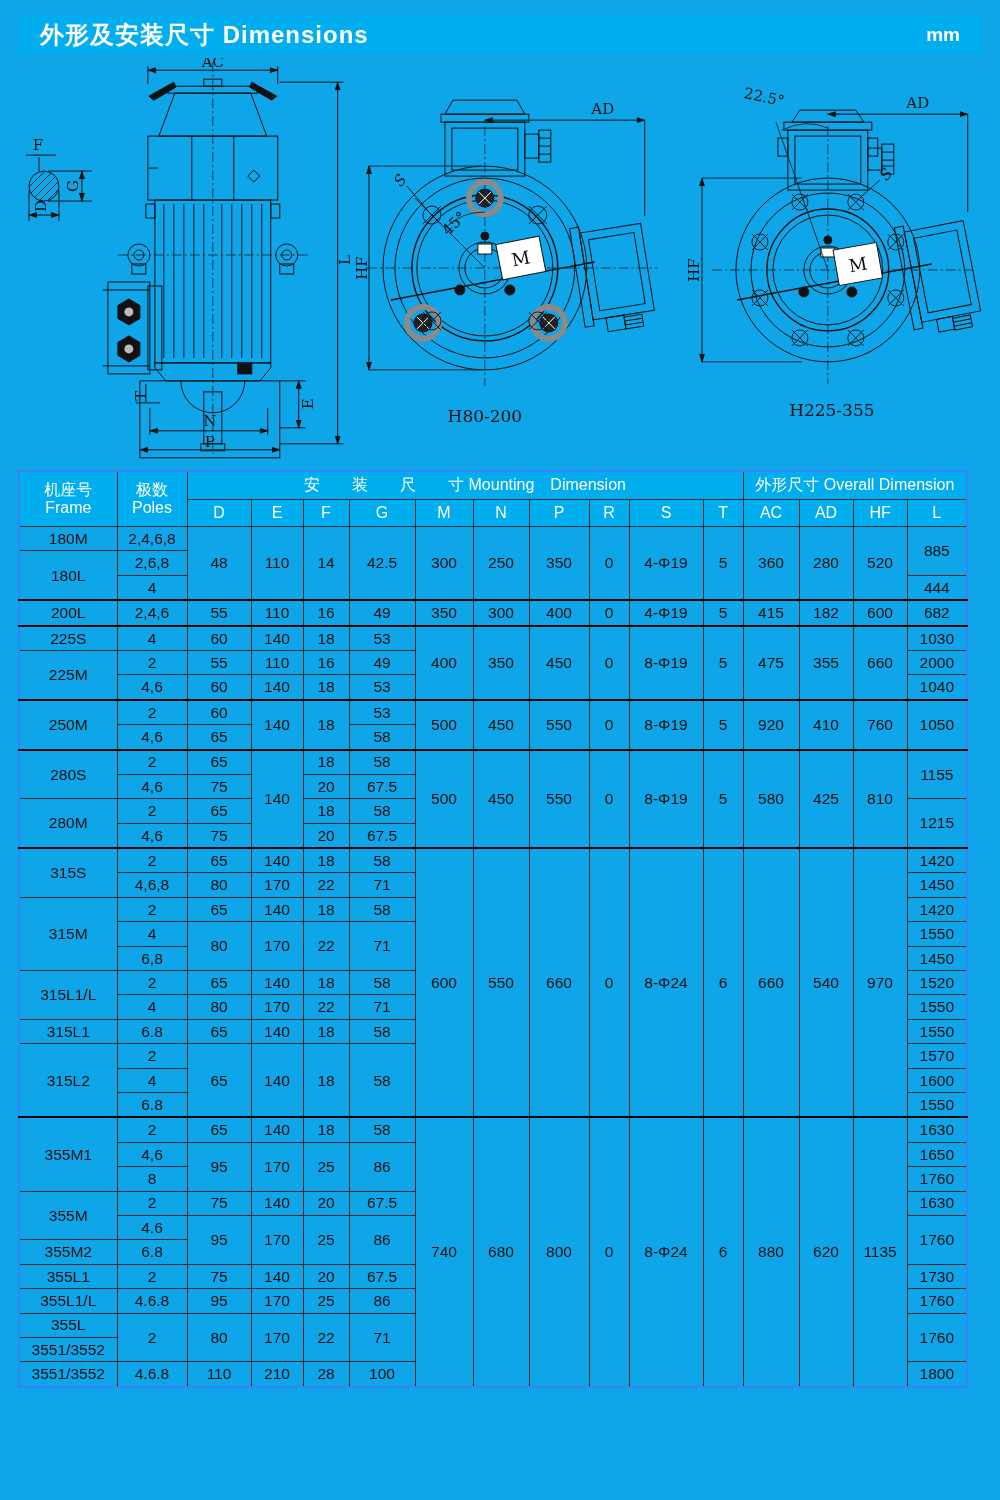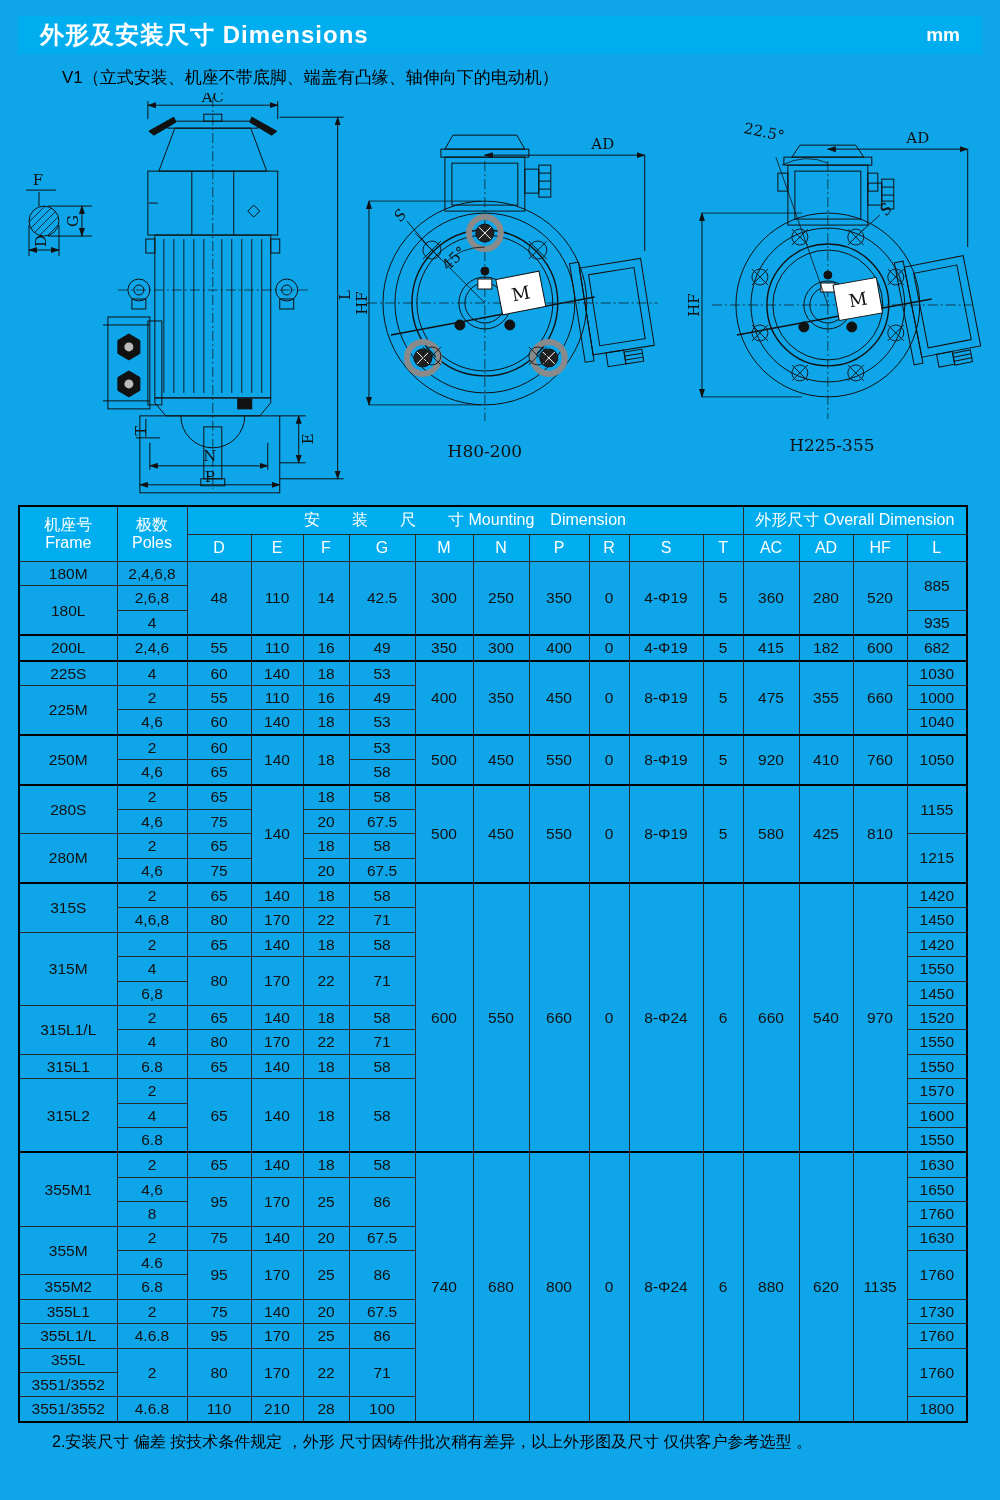--- a/index.html
+++ b/index.html
@@ -5,21 +5,21 @@
   html,body{margin:0;padding:0;background:#fff;font-family:"Liberation Sans",sans-serif;color:#111;}
   .page{width:1000px;height:1500px;background:#0ea5e9;position:relative;box-sizing:border-box;padding:16px 18px 12px 18px;overflow:hidden;}
   .titlebar{height:38px;background:#00AEEF;color:#fff;display:flex;align-items:center;justify-content:space-between;padding:0 22px;box-sizing:border-box;}
   .titlebar .t{font-size:24px;font-weight:bold;letter-spacing:1px;}
   .titlebar .u{font-size:19px;font-weight:bold;}
   .subtitle{margin:12px 0 0 44px;font-size:17px;color:#000;}
   .drawings{margin-top:4px;height:404px;display:flex;justify-content:space-between;align-items:flex-start;}
   svg text{font-family:"DejaVu Serif","Liberation Serif",serif;fill:#111;}
   .cap{font-size:17px;}
   .dim{font-size:15px;}
-  table.dims{border-collapse:collapse;table-layout:fixed;width:948px;margin-top:8px;text-align:center;border:2px solid #000000;}
+  table.dims{border-collapse:collapse;table-layout:fixed;width:948px;margin-top:8px;text-align:center;border:2px solid #3b82f6;}
   table.dims th,table.dims td{border:1px solid #2b2b2b;padding:0;overflow:hidden;}
   table.dims thead th{background:#00AEEF;color:#fff;font-weight:normal;font-size:16px;line-height:1.15;height:26px;}
   table.dims thead tr:first-child th{height:27px;}
   table.dims td{height:23.4px;font-size:15.5px;line-height:1;}
   tr.grp td{border-top:2px solid #000;}
   col.c-frame{width:98px}col.c-poles{width:70px}col.c-D{width:64px}col.c-E{width:52px}
   col.c-F{width:46px}col.c-G{width:66px}col.c-M{width:58px}col.c-N{width:56px}
   col.c-P{width:60px}col.c-R{width:40px}col.c-S{width:74px}col.c-T{width:40px}
   col.c-AC{width:56px}col.c-AD{width:54px}col.c-HF{width:54px}col.c-L{width:60px}
   .notes{margin-top:7px;font-size:16px;line-height:1.5;color:#000;}
@@ -28,21 +28,20 @@
 </head>
 <body>
 
 <div class="page">
 
   <div class="titlebar">
     <span class="t">外形及安装尺寸 Dimensions</span>
     <span class="u">mm</span>
   </div>
 
-  <div class="subtitle">V1（立式安装、机座不带底脚、端盖有凸缘、轴伸向下的电动机）</div>
 
   <div class="drawings">
 
     <svg width="335" height="402" viewBox="0 0 335 402">
       <defs>
         <marker id="ar1" markerWidth="9" markerHeight="8" refX="8" refY="3" orient="auto">
             <path d="M0,0L9,3L0,6z" fill="#111"></path>
           </marker>
         <marker id="ar1s" markerWidth="9" markerHeight="8" refX="1" refY="3" orient="auto">
             <path d="M9,0L0,3L9,6z" fill="#111"></path>
@@ -422,21 +421,21 @@
           <td rowspan="3">280</td>
           <td rowspan="3">520</td>
           <td rowspan="2">885</td>
         </tr>
         <tr>
           <td rowspan="2">180L</td>
           <td>2,6,8</td>
         </tr>
         <tr>
           <td>4</td>
-          <td>935</td>
+          <td>444</td>
         </tr>
         <tr class="grp">
           <td>200L</td>
           <td>2,4,6</td>
           <td>55</td>
           <td>110</td>
           <td>16</td>
           <td>49</td>
           <td>350</td>
           <td>300</td>
@@ -467,21 +466,21 @@
           <td rowspan="3">660</td>
           <td>1030</td>
         </tr>
         <tr>
           <td rowspan="2">225M</td>
           <td>2</td>
           <td>55</td>
           <td>110</td>
           <td>16</td>
           <td>49</td>
-          <td>1000</td>
+          <td>2000</td>
         </tr>
         <tr>
           <td>4,6</td>
           <td>60</td>
           <td>140</td>
           <td>18</td>
           <td>53</td>
           <td>1040</td>
         </tr>
         <tr class="grp">
@@ -722,16 +721,15 @@
           <td>110</td>
           <td>210</td>
           <td>28</td>
           <td>100</td>
           <td>1800</td>
         </tr>
       </tbody>
   </table>
 
   <div class="notes">
-    <div class="n2">2.安装尺寸 偏差 按技术条件规定 ，外形 尺寸因铸件批次稍有差异，以上外形图及尺寸 仅供客户参考选型 。</div>
   </div>
 
 </div>
 
 </body></html>

